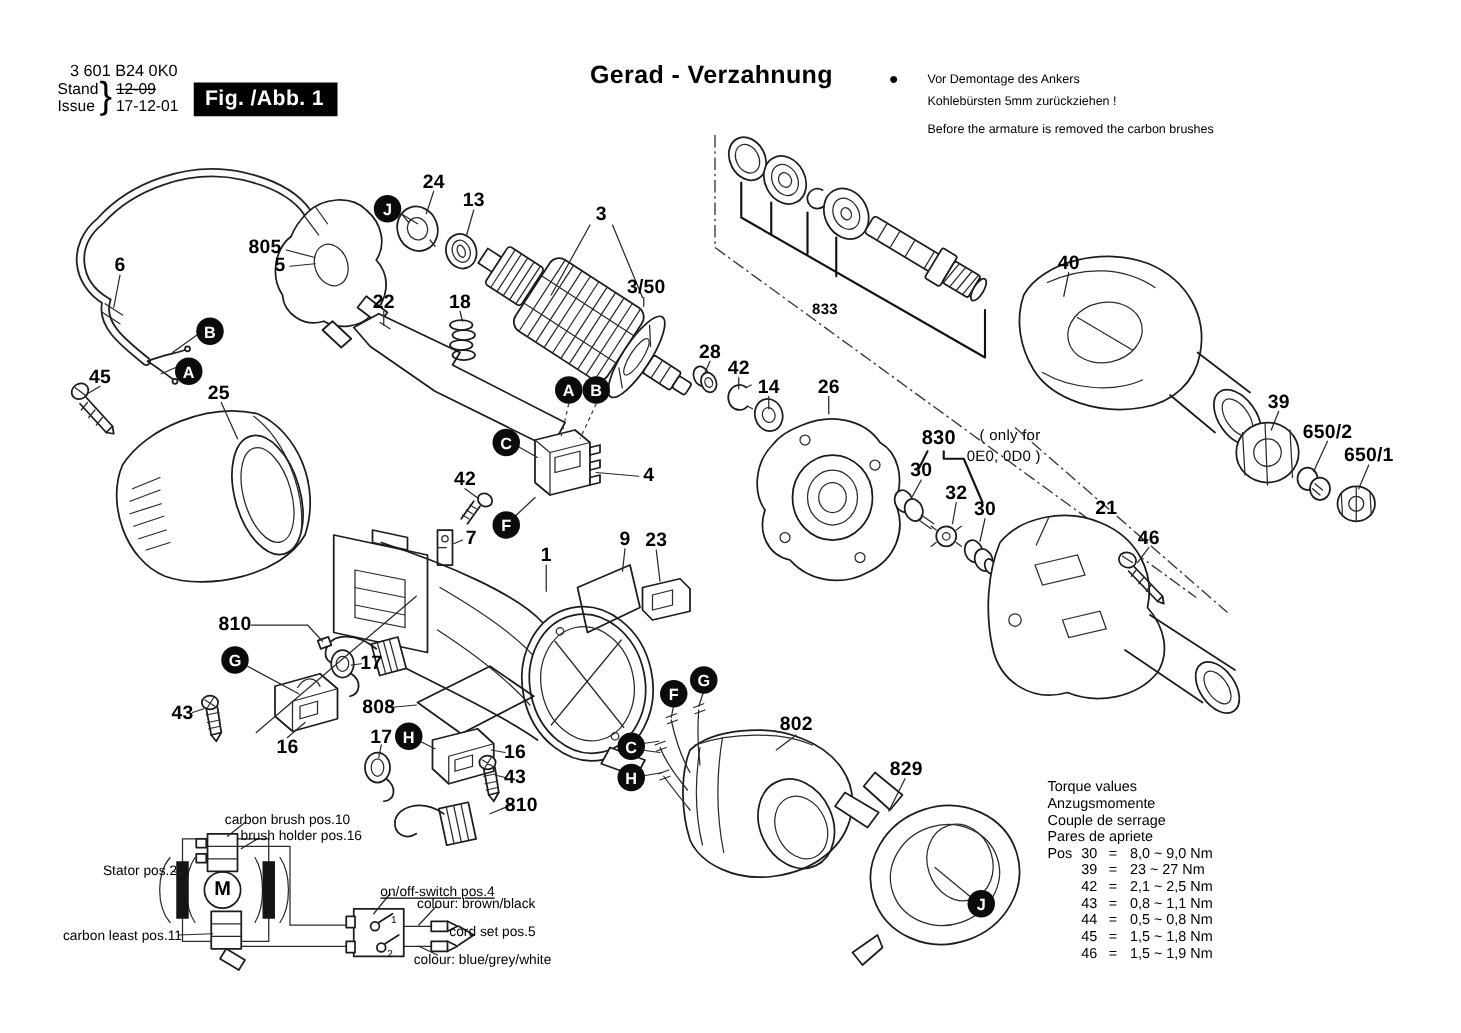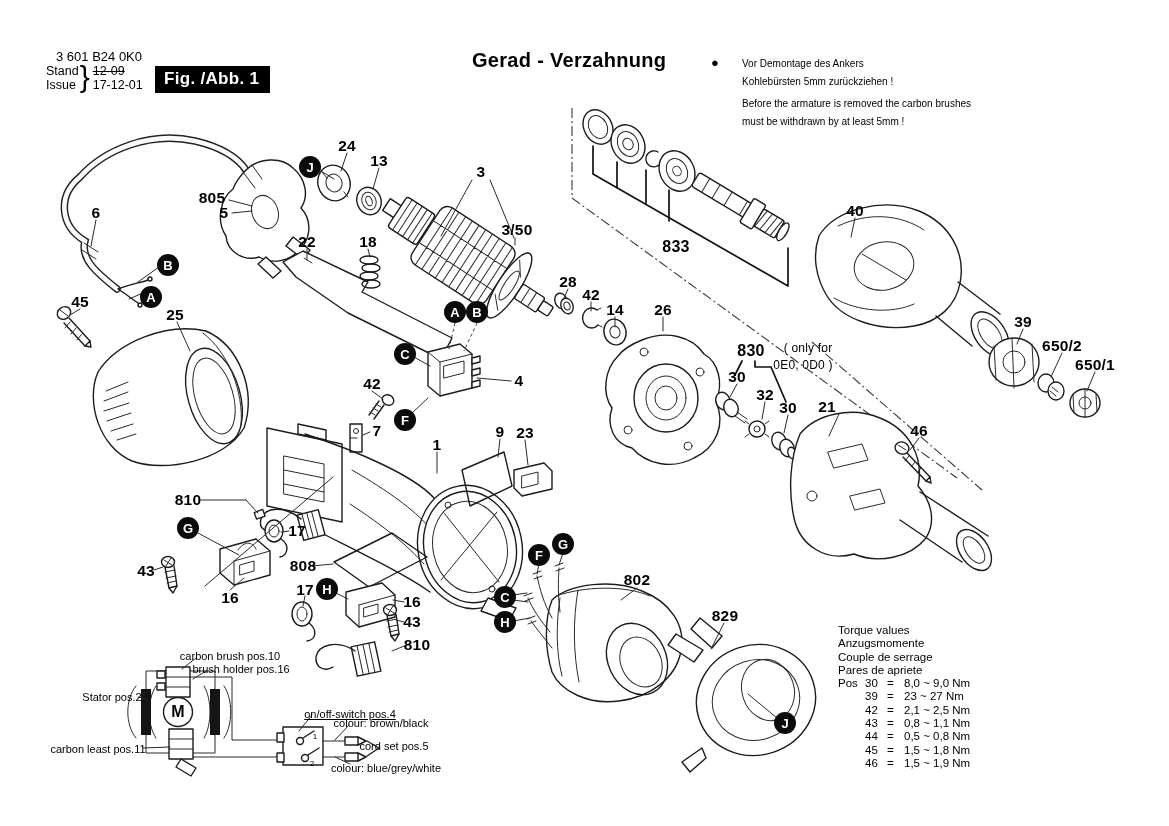--- a/index.html
+++ b/index.html
@@ -356,48 +356,47 @@
 <div class="figbox">Fig. /Abb. 1</div>
 
 <div class="title">Gerad - Verzahnung</div>
 
 <span class="bullet">●</span>
 <div class="notice">
   <div>Vor Demontage des Ankers</div>
   <div>Kohlebürsten 5mm zurückziehen !</div>
   <div class="gap"></div>
   <div>Before the armature is removed the carbon brushes</div>
-  <div>must be withdrawn by at least 5mm !</div>
 </div>
 
 <div id="labels">
       <div class="plabel" style="left: 347px; top: 146px;">24</div>
       <div class="plabel" style="left: 379px; top: 161px;">13</div>
       <div class="plabel" style="left: 481px; top: 172px;">3</div>
       <div class="plabel" style="left: 517px; top: 230px;">3/50</div>
-      <div class="plabel" style="left: 676px; top: 247px; font-size: 16px; text-align: center;">833</div>
+      <div class="plabel" style="left: 660px; top: 247px; font-size: 12px; text-align: center;">833</div>
       <div class="plabel" style="left: 855px; top: 211px;">40</div>
       <div class="plabel" style="left: 212px; top: 198px;">805</div>
       <div class="plabel" style="left: 224px; top: 213px;">5</div>
       <div class="plabel" style="left: 96px; top: 213px;">6</div>
       <div class="plabel" style="left: 80px; top: 302px;">45</div>
       <div class="plabel" style="left: 175px; top: 315px;">25</div>
       <div class="plabel" style="left: 307px; top: 242px;">22</div>
       <div class="plabel" style="left: 368px; top: 242px;">18</div>
       <div class="plabel" style="left: 568px; top: 282px;">28</div>
       <div class="plabel" style="left: 591px; top: 295px;">42</div>
       <div class="plabel" style="left: 615px; top: 310px;">14</div>
       <div class="plabel" style="left: 663px; top: 310px;">26</div>
       <div class="plabel" style="left: 751px; top: 351px; font-size: 16px;">830</div>
       <div class="plabel reg" style="left: 808px; top: 348px; font-size: 12px;">( only for</div>
       <div class="plabel reg" style="left: 803px; top: 365px; font-size: 12px;">0E0, 0D0 )</div>
       <div class="plabel" style="left: 737px; top: 377px;">30</div>
       <div class="plabel" style="left: 765px; top: 395px;">32</div>
       <div class="plabel" style="left: 788px; top: 408px;">30</div>
-      <div class="plabel" style="left: 827px; top: 407px;">21</div>
+      <div class="plabel" style="left: 885px; top: 407px;">21</div>
       <div class="plabel" style="left: 919px; top: 431px;">46</div>
       <div class="plabel" style="left: 1023px; top: 322px;">39</div>
       <div class="plabel" style="left: 1062px; top: 346px;">650/2</div>
       <div class="plabel" style="left: 1095px; top: 365px;">650/1</div>
       <div class="plabel" style="left: 519px; top: 381px;">4</div>
       <div class="plabel" style="left: 372px; top: 384px;">42</div>
       <div class="plabel" style="left: 377px; top: 431px;">7</div>
       <div class="plabel" style="left: 437px; top: 445px;">1</div>
       <div class="plabel" style="left: 500px; top: 432px;">9</div>
       <div class="plabel" style="left: 525px; top: 433px;">23</div>

